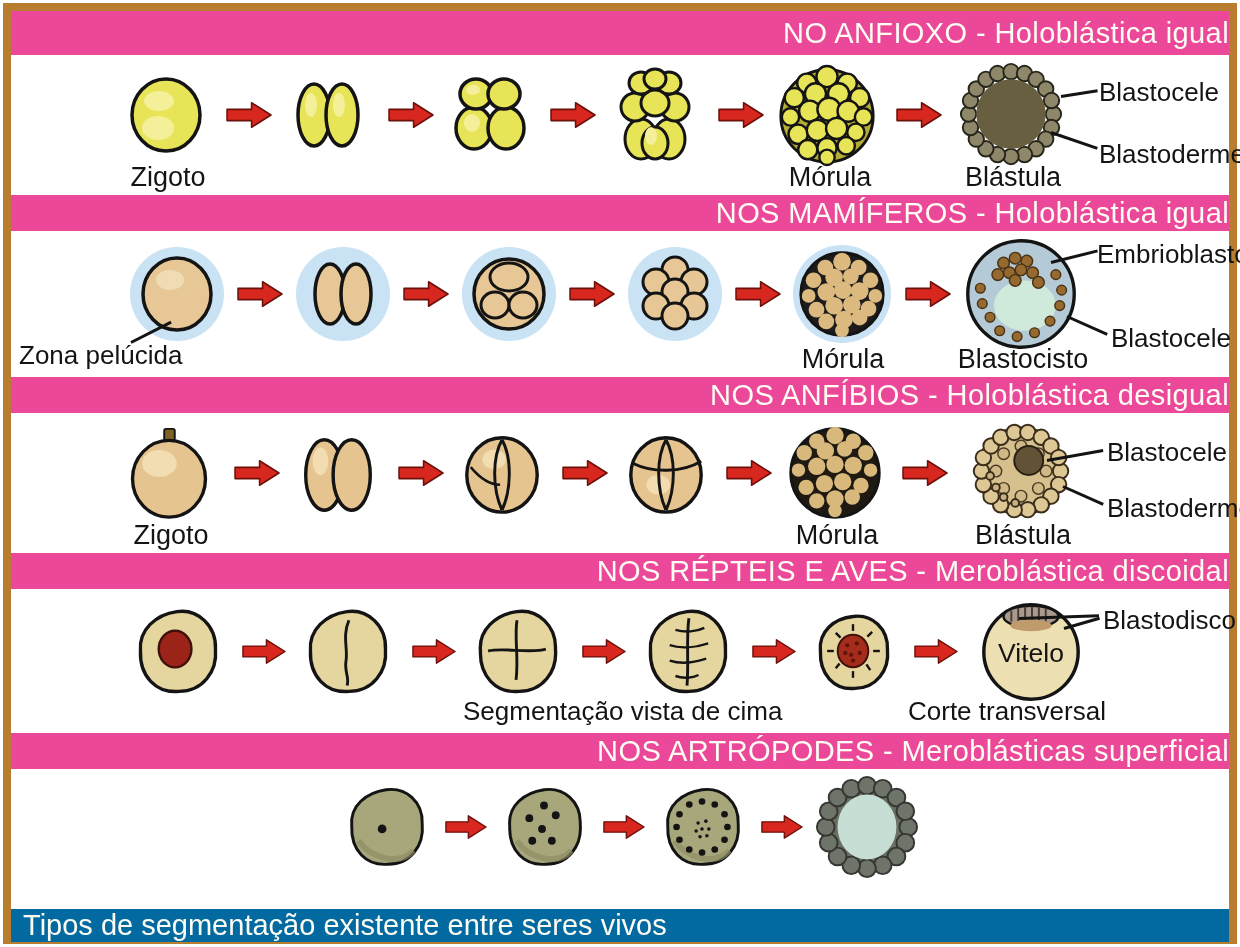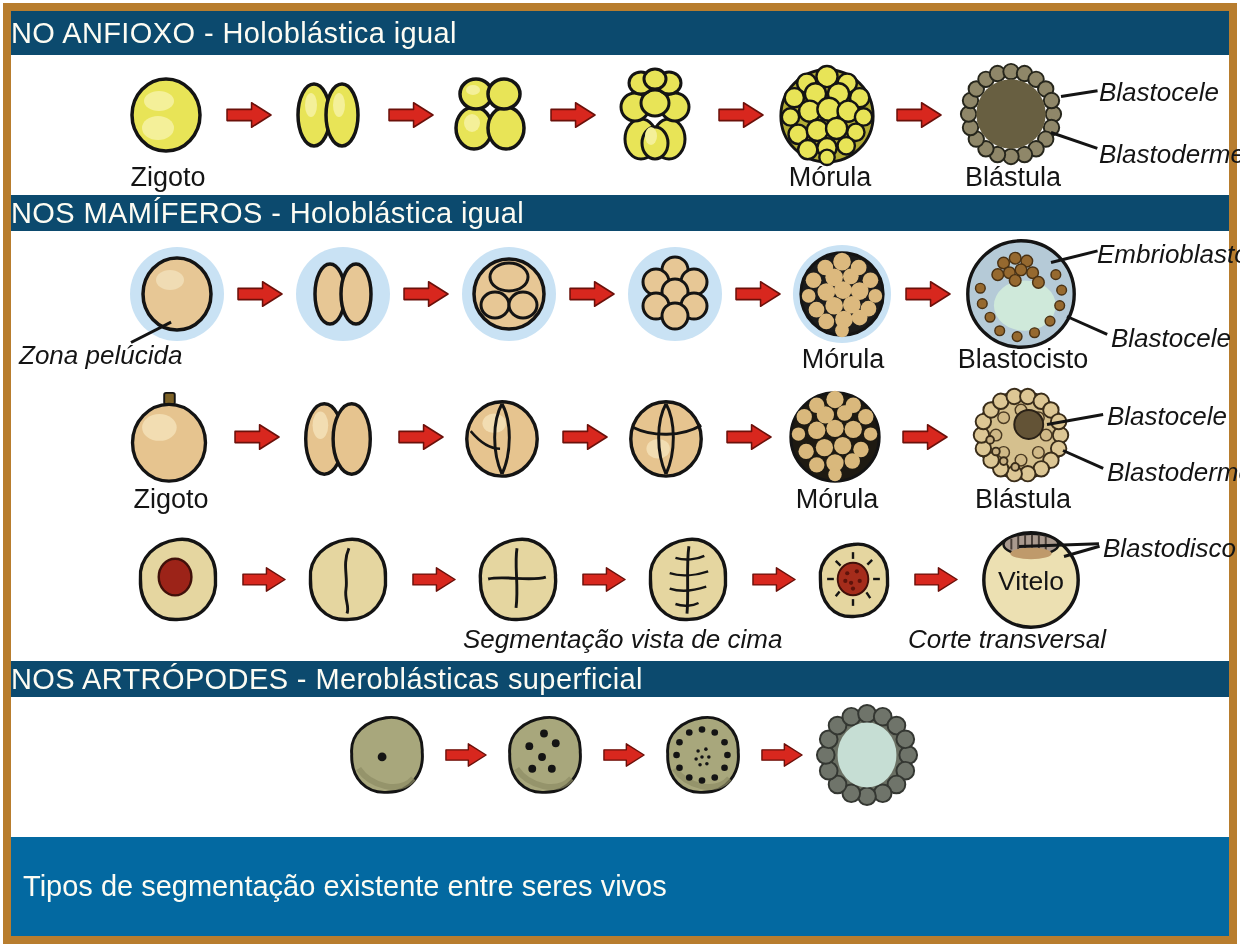--- a/index.html
+++ b/index.html
@@ -1,27 +1,27 @@
 <!DOCTYPE html>
 <html><head>
 <meta charset="utf-8">
 <style>
   html,body{margin:0;padding:0;background:#fff;}
   body{width:1240px;height:947px;position:relative;font-family:"Liberation Sans",sans-serif;overflow:hidden;}
   .frame{position:absolute;left:3px;top:3px;width:1234px;height:941px;box-sizing:border-box;
          border:8px solid #b87d2e;display:flex;flex-direction:column;background:#fff;}
-  .band{flex:none;height:36px;background:#0c4a6e;color:#fdfcf3;display:flex;align-items:center;
-        justify-content:flex-start;font-size:29px;letter-spacing:.4px;}
+  .band{flex:none;height:36px;background:#ec4899;color:#fdfcf3;display:flex;align-items:center;
+        justify-content:flex-end;font-size:29px;letter-spacing:.4px;}
   .band.first{height:44px;}
   .rowc{flex:none;background:#fff;position:relative;display:flex;align-items:center;}
   .stage{position:relative;height:100%;display:flex;align-items:center;justify-content:flex-start;flex:none;}
   .labeled .art{margin-bottom:20px;}
   .slabel{position:absolute;bottom:2px;left:50%;transform:translateX(-50%);font-size:27px;color:#141414;white-space:nowrap;}
   .arrow{flex:none;display:flex;align-items:center;justify-content:center;}
-  .annot{position:absolute;font-size:26px;color:#141414;white-space:nowrap;font-style:italic;}
+  .annot{position:absolute;font-size:26px;color:#141414;white-space:nowrap;}
   .conn{position:absolute;height:3px;background:#141414;transform-origin:0 50%;}
   .caption{flex:1;background:#0369a1;color:#fdfcf3;display:flex;align-items:center;
            font-size:29px;padding-left:12px;margin-top:24px;}
   svg{display:block;}
   svg text{font-family:"Liberation Sans",sans-serif;}
 </style>
 </head>
 <body>
 
 <div class="frame">
@@ -294,20 +294,23 @@
       <span class="slabel">Blastocisto</span>
     </div>
     <span class="annot" style="left:1086px;top:8px">Embrioblasto</span>
     <span class="annot" style="left:1100px;top:92px">Blastocele</span>
     <div class="conn" style="left:1040px;top:30px;width:48px;transform:rotate(-14deg)"></div>
     <div class="conn" style="left:1056px;top:84px;width:44px;transform:rotate(24deg)"></div>
     <span class="annot" style="left:8px;bottom:6px">Zona pelúcida</span>
     <div class="conn" style="left:120px;top:110px;width:45px;transform:rotate(-27deg)"></div>
   </div>
 
+  <div class="band">
+    <span>NOS ANFÍBIOS - Holoblástica desigual</span>
+  </div>
 
   <div class="rowc labeled" style="height:140px;padding-left:110px;gap:13px">
     <div class="stage" style="width:100px">
       <svg class="art" width="96" height="96" viewBox="0 0 100 100">
         <rect x="45" y="4" width="11" height="12" rx="2" fill="#7d6227" stroke="#141414" stroke-width="2"></rect>
         <ellipse cx="50" cy="56" rx="38" ry="40" fill="#e6c48f" stroke="#141414" stroke-width="3.5"></ellipse>
         <ellipse cx="40" cy="40" rx="18" ry="14" fill="#f2ddb2"></ellipse>
       </svg>
       <span class="slabel">Zigoto</span>
     </div>
@@ -433,20 +436,23 @@
         </g>
       </svg>
       <span class="slabel">Blástula</span>
     </div>
     <span class="annot" style="left:1096px;top:24px">Blastocele</span>
     <span class="annot" style="left:1096px;top:80px">Blastoderme</span>
     <div class="conn" style="left:1036px;top:46px;width:57px;transform:rotate(-10deg)"></div>
     <div class="conn" style="left:1052px;top:72px;width:44px;transform:rotate(24deg)"></div>
   </div>
 
+  <div class="band">
+    <span>NOS RÉPTEIS E AVES - Meroblástica discoidal</span>
+  </div>
 
   <div class="rowc labeled" style="height:144px;padding-left:116px;gap:11px">
     <div class="stage" style="width:104px">
       <svg class="art" width="100" height="100" viewBox="0 0 104 104">
         <path d="M52 11 C74 8 93 26 92 50 C94 73 79 94 54 94 C30 96 13 78 14 52 C12 30 30 14 52 11 Z" fill="#e5d6a0" stroke="#141414" stroke-width="3.5"></path>
         <ellipse cx="50" cy="50" rx="17" ry="19" fill="#9c2318" stroke="#40100a" stroke-width="2.5"></ellipse>
       </svg>
     </div>
     <div class="arrow" style="width:44px">
       <svg class="art" width="44" height="29" viewBox="0 0 90 58">

